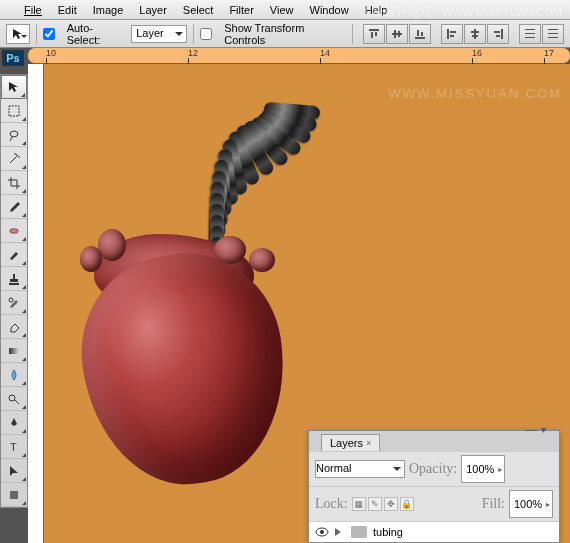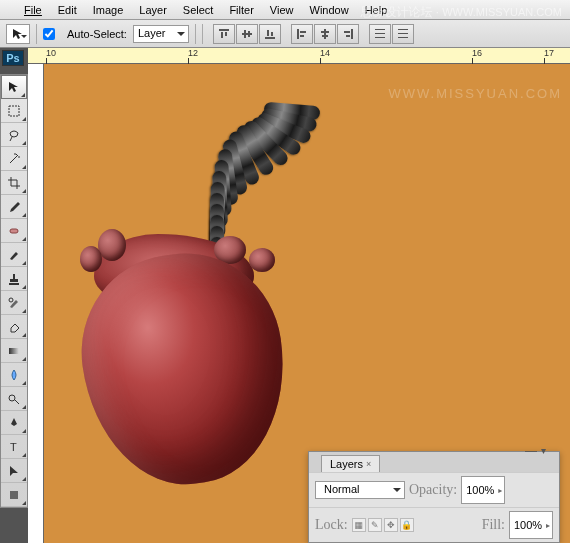--- a/index.html
+++ b/index.html
@@ -22,21 +22,21 @@
   .icon-btn { width: 22px; height: 20px; background: linear-gradient(#f0f0f0, #d5d5d5); border: 1px solid #999; display: flex; align-items: center; justify-content: center; }
   .icon-btn svg { display: block; }
   
   .ps-badge { position: absolute; left: 2px; top: 50px; width: 22px; height: 16px; background: #0a3a5a; border: 1px solid #333; display: flex; align-items: center; justify-content: center; color: #8bcff5; font-weight: bold; font-size: 11px; z-index: 3; }
   
   .toolbox { width: 28px; background: linear-gradient(#e5e5e5, #d2d2d2); border: 1px solid #888; position: absolute; left: 0; top: 74px; display: flex; flex-direction: column; z-index: 2; }
   .toolbox .t { width: 26px; height: 24px; display: flex; align-items: center; justify-content: center; border-bottom: 1px solid #bbb; position: relative; }
   .toolbox .t.sel { background: linear-gradient(#fff, #e0e0e0); border: 1px solid #777; }
   .toolbox .t .tri { position: absolute; right: 1px; bottom: 1px; width: 0; height: 0; border: 2px solid transparent; border-right-color: #444; border-bottom-color: #444; }
   
-  .ruler-h { position: absolute; top: 48px; left: 28px; right: 0; height: 16px; background: #fef9c3; border-bottom: 1px solid #666; z-index: 1; }
+  .ruler-h { position: absolute; top: 48px; left: 28px; right: 0; height: 16px; background: #fdba74; border-bottom: 1px solid #666; z-index: 1; border-radius: 7px; }
   .ruler-h .tick { position: absolute; top: 0; font-size: 9px; color: #333; }
   .ruler-h .tick::before { content: ''; position: absolute; left: 0; top: 10px; width: 1px; height: 6px; background: #333; }
   .ruler-v { position: absolute; top: 64px; left: 28px; width: 16px; bottom: 0; background: #fff; border-right: 1px solid #666; z-index: 1; }
   
   .canvas { position: absolute; top: 64px; left: 44px; right: 0; bottom: 0; background: #d4903f; overflow: hidden; }
   
   .heart { position: absolute; left: 30px; top: 170px; width: 220px; height: 260px; }
   .heart-body { position: absolute; width: 200px; height: 230px; left: 10px; top: 20px;
     background: radial-gradient(ellipse at 35% 30%, #d67a7a 0%, #b54545 25%, #8a2626 55%, #5a1515 85%);
     border-radius: 50% 50% 50% 50% / 45% 45% 60% 60%;
@@ -62,21 +62,21 @@
   .watermark2 { position: absolute; right: 8px; top: 86px; color: rgba(255,255,255,0.25); font-size: 13px; letter-spacing: 2px; z-index: 10; }
   
   .layers-panel { position: absolute; right: 10px; bottom: 0; width: 252px; background: #e3e3e3; border: 1px solid #888; box-shadow: 0 2px 6px rgba(0,0,0,0.3); z-index: 5; }
   .lp-tabs { height: 20px; display: flex; align-items: flex-end; padding: 2px 4px 0; background: #d0d0d0; position: relative; }
   .lp-tab { background: #e8e8e8; border: 1px solid #999; border-bottom: none; padding: 2px 8px; font-size: 10px; display: flex; align-items: center; gap: 3px; margin-left: 8px; }
   .lp-tab .x { font-size: 9px; color: #666; }
   .lp-min { position: absolute; right: 22px; top: -8px; font-size: 12px; color: #555; }
   .lp-menu { position: absolute; right: 4px; top: -8px; width: 14px; height: 10px; }
   .lp-menu::before { content:'▾'; color:#555; font-size:10px; }
   .lp-row { display: flex; align-items: center; padding: 3px 6px; gap: 4px; border-top: 1px solid #ccc; }
-  .lp-row .dropdown { background: #fff; border: 1px solid #999; height: 18px; padding: 1px 16px 1px 8px; position: relative; flex: 1; max-width: 90px; }
+  .lp-row .dropdown { background: #fff; border: 1px solid #999; height: 18px; padding: 1px 16px 1px 0; position: relative; flex: 1; max-width: 90px; }
   .lp-row .dropdown::after { content: ''; position: absolute; right: 3px; top: 6px; border: 4px solid transparent; border-top-color: #333; }
   .lp-row .lbl { color: #888; font-size: 14px; font-family: Liberation Serif, serif; }
   .lp-row .pct { background: #fff; border: 1px solid #999; height: 28px; padding: 0 4px; width: 44px; display: flex; align-items: center; position: relative; }
   .lp-row .pct::after { content:'▸'; position:absolute; right:2px; font-size:8px; color:#666; }
   .lock-icons { display: flex; gap: 2px; }
   .lock-icons span { width: 14px; height: 14px; border: 1px solid #bbb; background: #eee; display: inline-flex; align-items: center; justify-content: center; font-size: 9px; color: #777; }
   .layer-item { display: flex; align-items: center; padding: 3px 6px; gap: 6px; background: #fff; border-top: 1px solid #ccc; }
   .eye { width: 14px; height: 14px; display: flex; align-items: center; justify-content: center; }
   .arrow-r { width: 0; height: 0; border: 4px solid transparent; border-left: 6px solid #666; }
   .folder { width: 16px; height: 12px; background: #b8b8b8; border-radius: 1px; }
@@ -102,20 +102,24 @@
         <path d="M2 2 L2 11 L5 8 L7 12 L9 11 L7 7 L11 7 Z" fill="#222"></path>
       </svg>
   </div>
   <div class="divider"></div>
   <label>
     <input type="checkbox" checked="" style="">
     <span>Auto-Select:</span>
   </label>
   <div class="dropdown">Layer</div>
   <div class="divider"></div>
+  <label>
+    <input type="checkbox" style="">
+    <span>Show Transform Controls</span>
+  </label>
   <div class="divider"></div>
   <div class="btn-group">
     <div class="icon-btn">
         <svg width="12" height="12">
           <rect x="1" y="1" width="10" height="2" fill="#555"></rect>
           <rect x="3" y="4" width="2" height="6" fill="#555"></rect>
           <rect x="7" y="4" width="2" height="4" fill="#555"></rect>
         </svg>
       </div>
     <div class="icon-btn">
@@ -358,13 +362,24 @@
     <div class="lock-icons">
       <span>▦</span>
       <span>✎</span>
       <span>✥</span>
       <span>🔒</span>
     </div>
     <span style="flex:1"></span>
     <span class="lbl">Fill:</span>
     <div class="pct">100%</div>
   </div>
+  <div class="layer-item">
+    <div class="eye">
+      <svg width="14" height="10">
+          <ellipse cx="7" cy="5" rx="6" ry="4" fill="none" stroke="#333"></ellipse>
+          <circle cx="7" cy="5" r="2" fill="#333"></circle>
+        </svg>
+    </div>
+    <div class="arrow-r"></div>
+    <div class="folder"></div>
+    <span>tubing</span>
+  </div>
 </div>
 
 </body></html>

